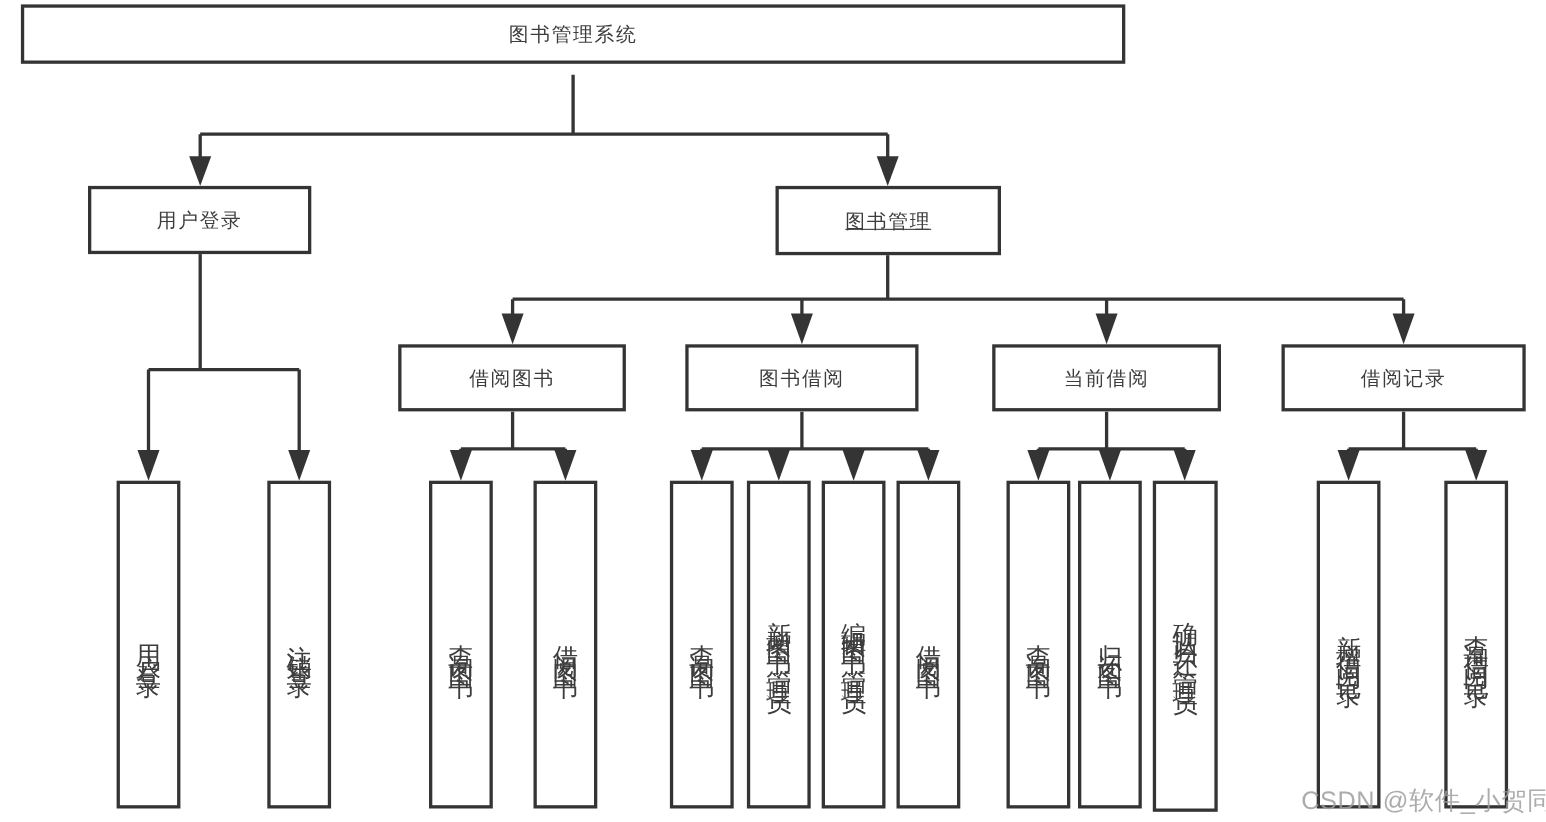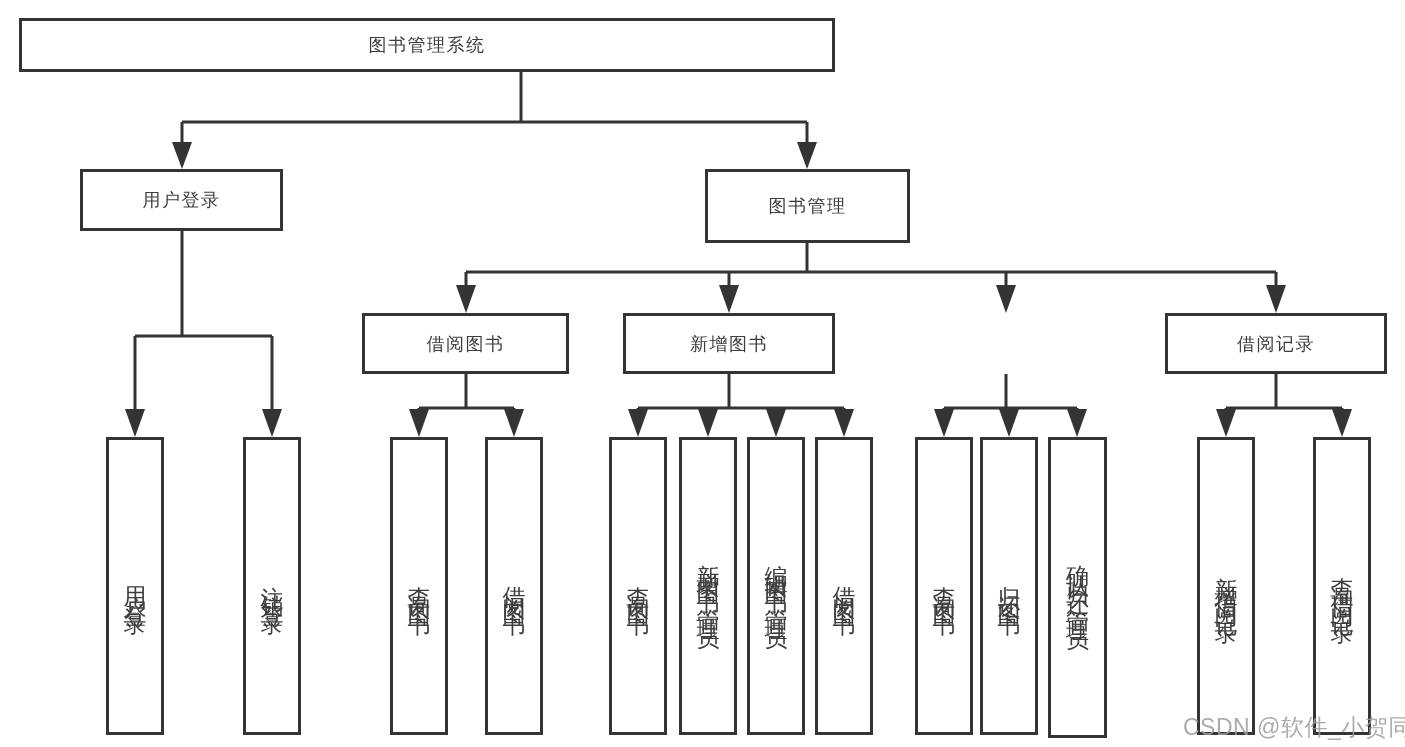--- a/index.html
+++ b/index.html
@@ -60,36 +60,39 @@
       <polygon points="766,409 786,409 776,437"></polygon>
       <polygon points="834,409 854,409 844,437"></polygon>
       <polygon points="934,409 954,409 944,437"></polygon>
       <polygon points="999,409 1019,409 1009,437"></polygon>
       <polygon points="1067,409 1087,409 1077,437"></polygon>
       <polygon points="1216,409 1236,409 1226,437"></polygon>
       <polygon points="1332,409 1352,409 1342,437"></polygon>
     </g>
   </svg>
 
-  <div class="node h" style="left:19px;top:18px;width:816px;height:54px;font-family:Liberation Serif, serif;">
+  <div class="node h" style="left:19px;top:4px;width:1004px;height:54px;font-family:Liberation Serif, serif;">
     <span>图书管理系统</span>
   </div>
 
   <div class="node h" style="left:80px;top:169px;width:203px;height:62px;">
     <span>用户登录</span>
   </div>
-  <div class="node h" style="left:705px;top:169px;width:205px;height:74px;">
+  <div class="node h" style="left:705px;top:169px;width:205px;height:63px;text-decoration:underline;">
     <span>图书管理</span>
   </div>
 
   <div class="node h" style="left:362px;top:313px;width:207px;height:61px;">
     <span>借阅图书</span>
   </div>
   <div class="node h" style="left:623px;top:313px;width:212px;height:61px;">
-    <span>新增图书</span>
+    <span>图书借阅</span>
+  </div>
+  <div class="node h" style="left:902px;top:313px;width:208px;height:61px;">
+    <span>当前借阅</span>
   </div>
   <div class="node h" style="left:1165px;top:313px;width:222px;height:61px;">
     <span>借阅记录</span>
   </div>
 
   <div class="node v" style="left:106px;top:437px;width:58px;height:298px;">
     <span>用户登录</span>
   </div>
   <div class="node v" style="left:243px;top:437px;width:58px;height:298px;">
     <span>注销登录</span>

